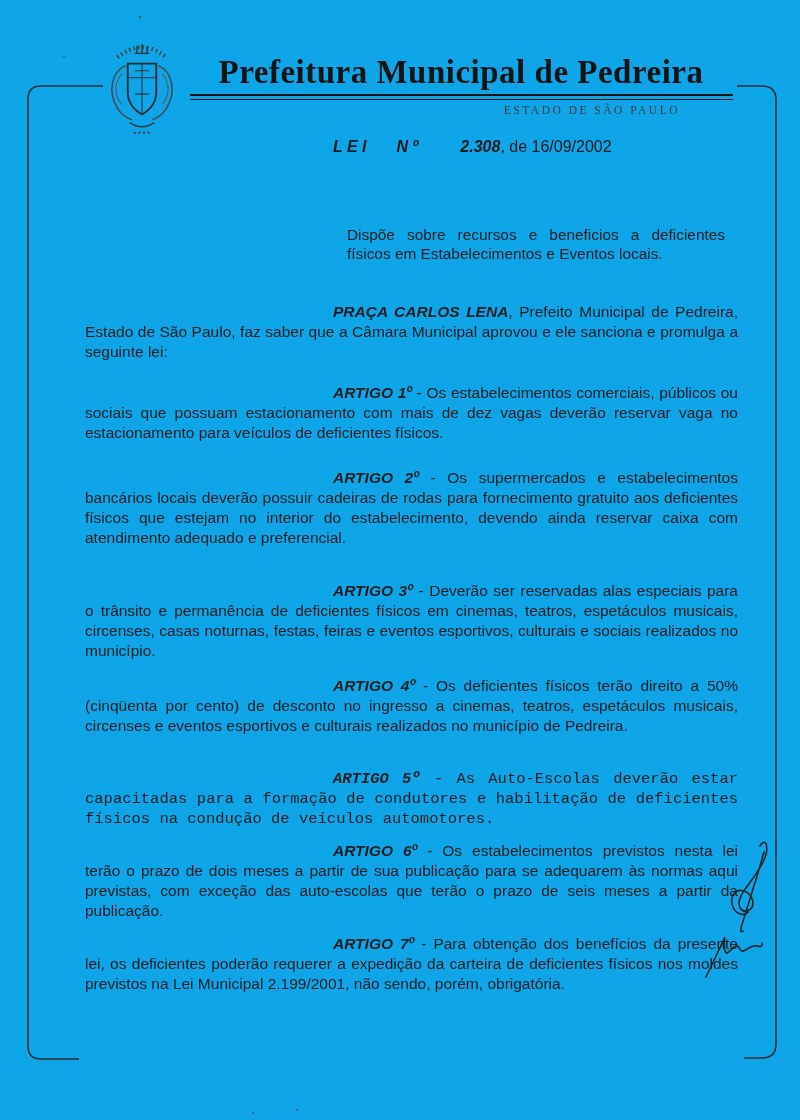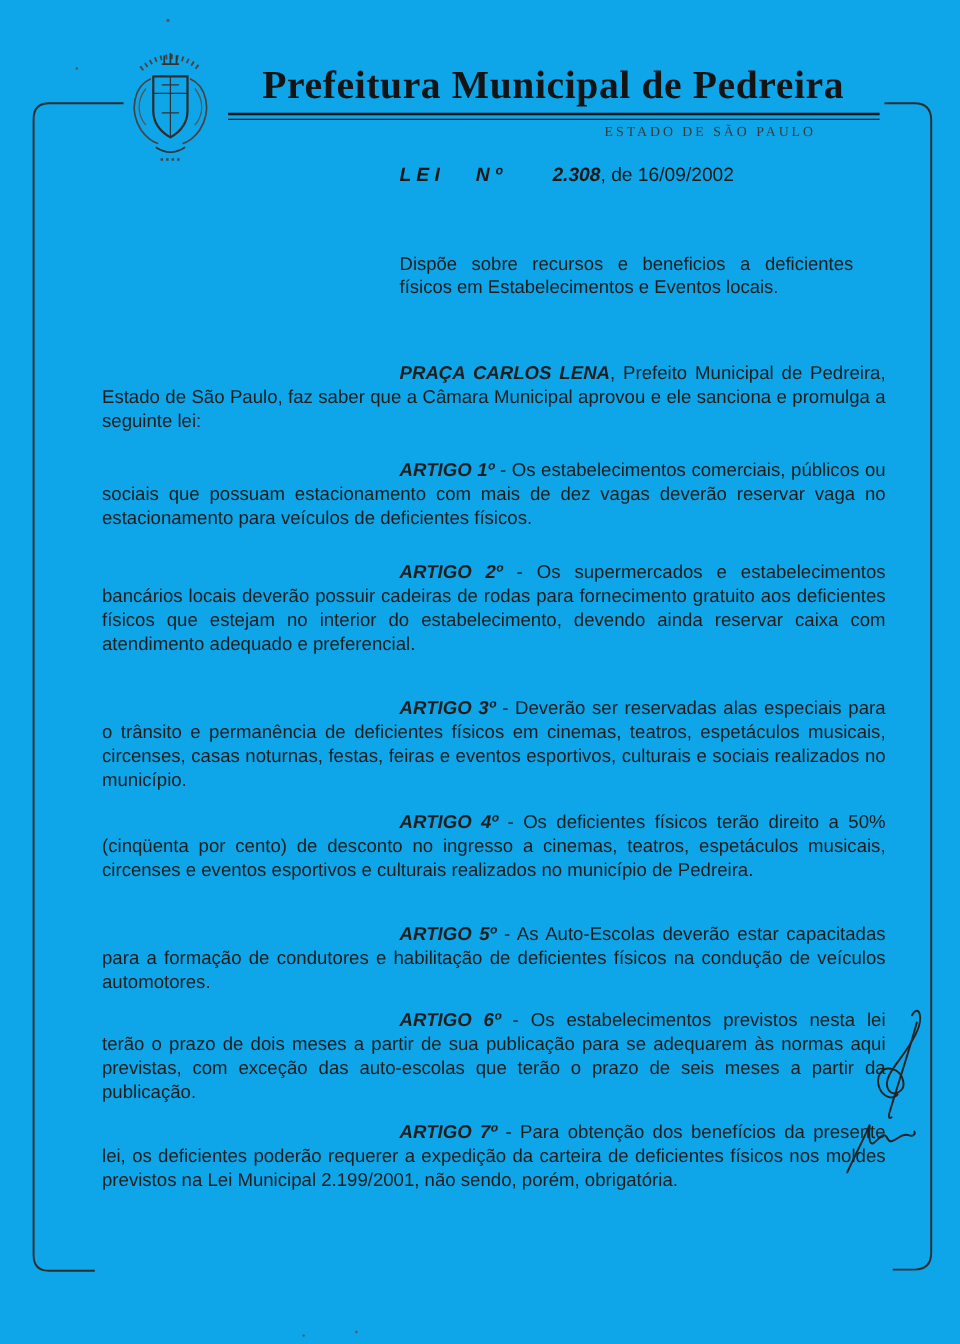--- a/index.html
+++ b/index.html
@@ -17,34 +17,34 @@
   }
   .org-subtitle{
     position:absolute;left:240px;top:104px;width:440px;text-align:right;
     font-family:"Liberation Serif", serif;font-size:11.5px;letter-spacing:2.5px;color:#3a3a3a;
   }
   .lei-line{position:absolute;left:333px;top:138px;font-size:16px;color:#191919;white-space:nowrap;}
   .bi{font-weight:bold;font-style:italic;}
   .gap-lg{margin-right:30px;margin-top:47px;}
   .gap-md{margin-right:42px;}
   .summary{
-    position:absolute;left:333px;top:211px;width:378px;margin:0;
+    position:absolute;left:333px;top:211px;width:378px;margin:14px;
     font-size:15.4px;line-height:19px;text-align:justify;color:#1e1e1e;
   }
   .para{
     position:absolute;left:85px;width:653px;margin:0;
     font-size:15.5px;line-height:20px;text-align:justify;text-indent:248px;color:#1e1e1e;
   }
   .art-head{font-weight:bold;font-style:italic;}
   .p-preamble{top:302px;}
   .p-a1{top:383px;}
   .p-a2{top:468px;}
   .p-a3{top:581px;}
   .p-a4{top:676px;}
-  .p-a5{top:769px;}
+  .p-a5{top:769px;font-family:Liberation Mono, monospace;}
   .p-a6{top:841px;}
   .p-a7{top:934px;}
   .footer-line1{
     position:absolute;left:84px;top:1052px;width:662px;
     font-size:9.6px;letter-spacing:0px;color:#3b3b3b;white-space:nowrap;
   }
   .footer-line2{
     position:absolute;left:84px;top:1122px;width:658px;display:flex;justify-content:space-between;
     font-size:10.4px;color:#3b3b3b;
   }

